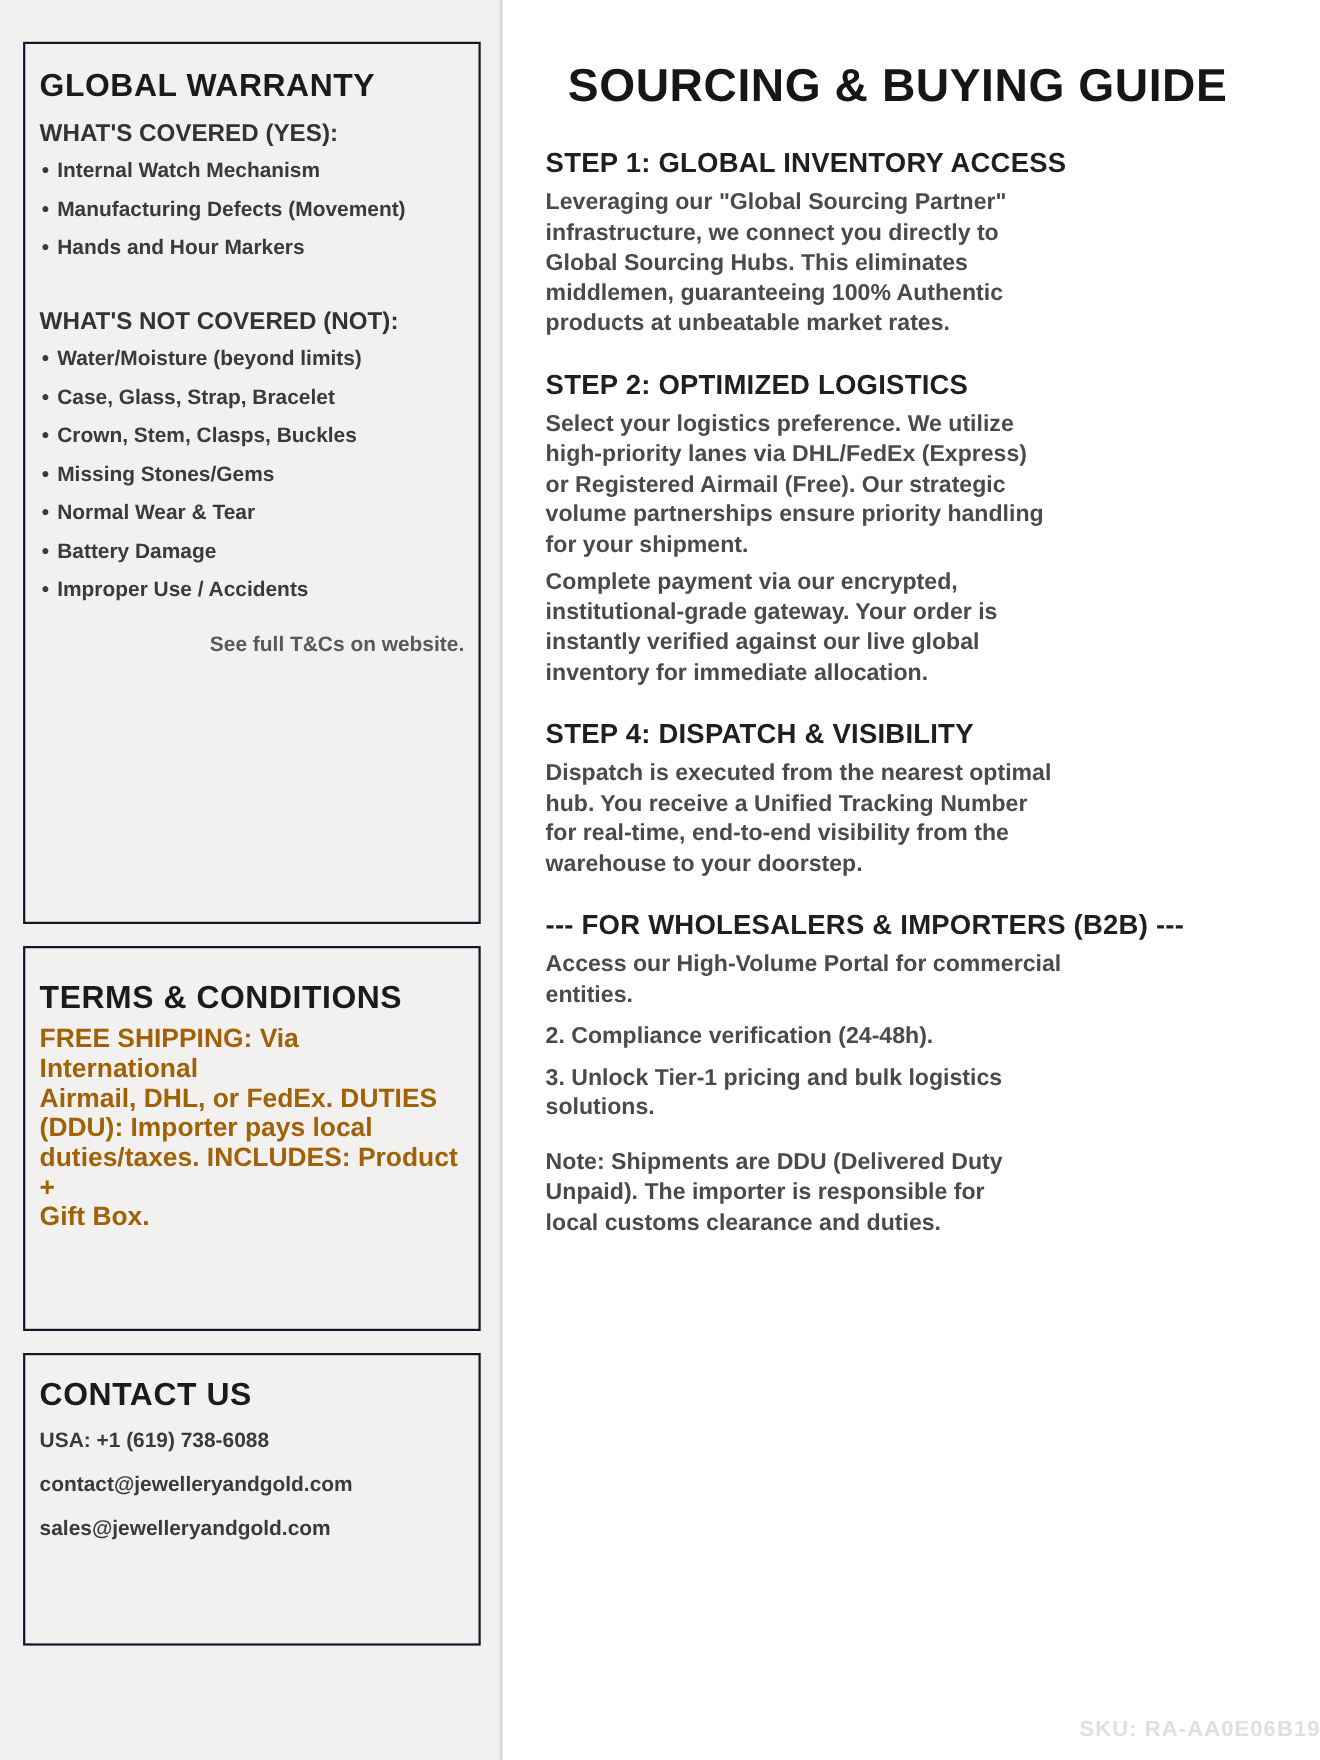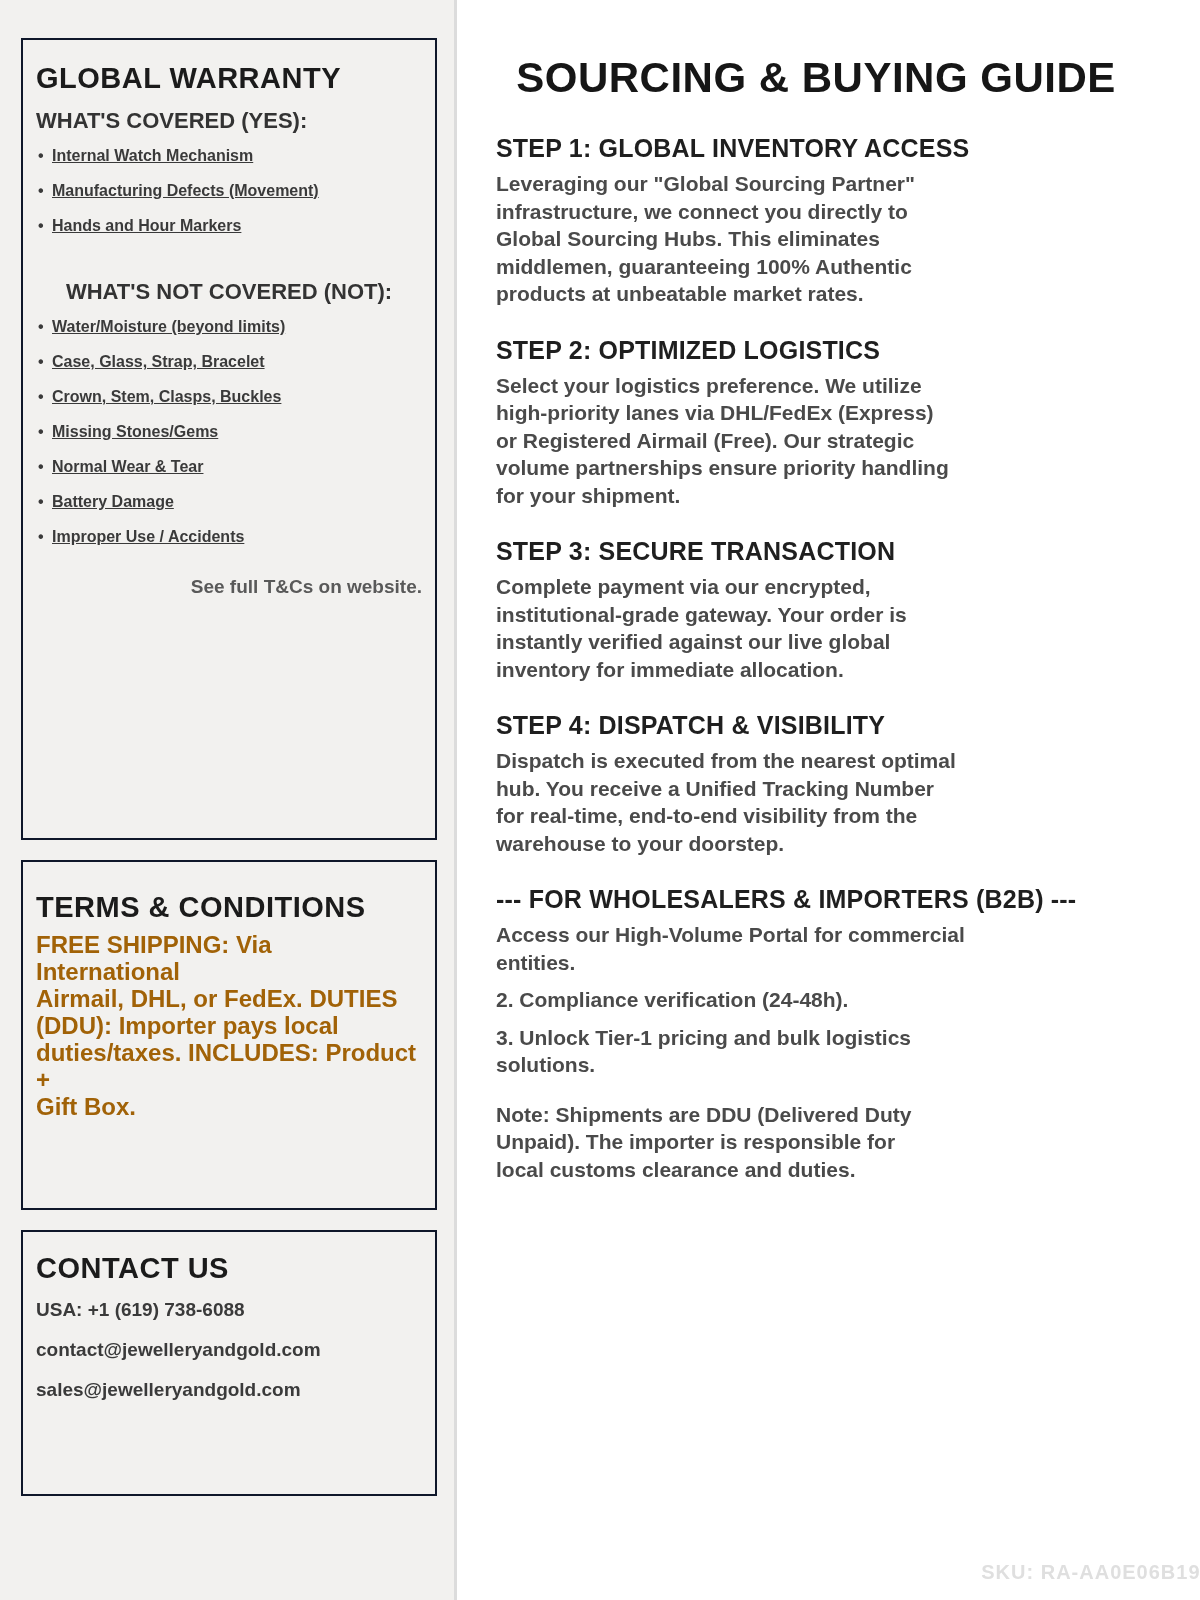--- a/index.html
+++ b/index.html
@@ -33,27 +33,26 @@
     margin: 0;
     font-size: 29px; font-weight: 800;
     letter-spacing: 0.5px;
     color: #1b1b1b;
   }
   .side-subhead {
     margin: 13px 0 0 0;
     font-size: 22px; font-weight: 700;
     color: #333333;
   }
-  .side-subhead.gap { margin-top: 36px; text-align: center; }
+  .side-subhead.gap { margin-top: 36px; }
   .bullet-list { margin: 4px 0 0 0; padding: 0; list-style: none; }
   .bullet-row {
-    font-size: 16px; font-weight: 700;
+    font-size: 19px; font-weight: 700;
     color: #3a3a3a; line-height: 35px;
     white-space: nowrap;
-    text-decoration: underline;
   }
   .dot { display: inline-block; width: 14px; margin-left: 2px; }
   .side-note {
     margin: 22px 0 0 0;
     font-size: 19px; font-weight: 700;
     color: #595959;
     text-align: right;
   }
   .side-par {
     margin: 7px 0 0 0;
@@ -167,21 +166,20 @@
 middlemen, guaranteeing 100% Authentic
 products at unbeatable market rates.</p>
 
     <h2 class="step-heading">STEP 2: OPTIMIZED LOGISTICS</h2>
     <p class="step-body">Select your logistics preference. We utilize
 high-priority lanes via DHL/FedEx (Express)
 or Registered Airmail (Free). Our strategic
 volume partnerships ensure priority handling
 for your shipment.</p>
 
-    <h2 class="step-heading">STEP 3: SECURE TRANSACTION</h2>
     <p class="step-body">Complete payment via our encrypted,
 institutional-grade gateway. Your order is
 instantly verified against our live global
 inventory for immediate allocation.</p>
 
     <h2 class="step-heading">STEP 4: DISPATCH &amp; VISIBILITY</h2>
     <p class="step-body">Dispatch is executed from the nearest optimal
 hub. You receive a Unified Tracking Number
 for real-time, end-to-end visibility from the
 warehouse to your doorstep.</p>

